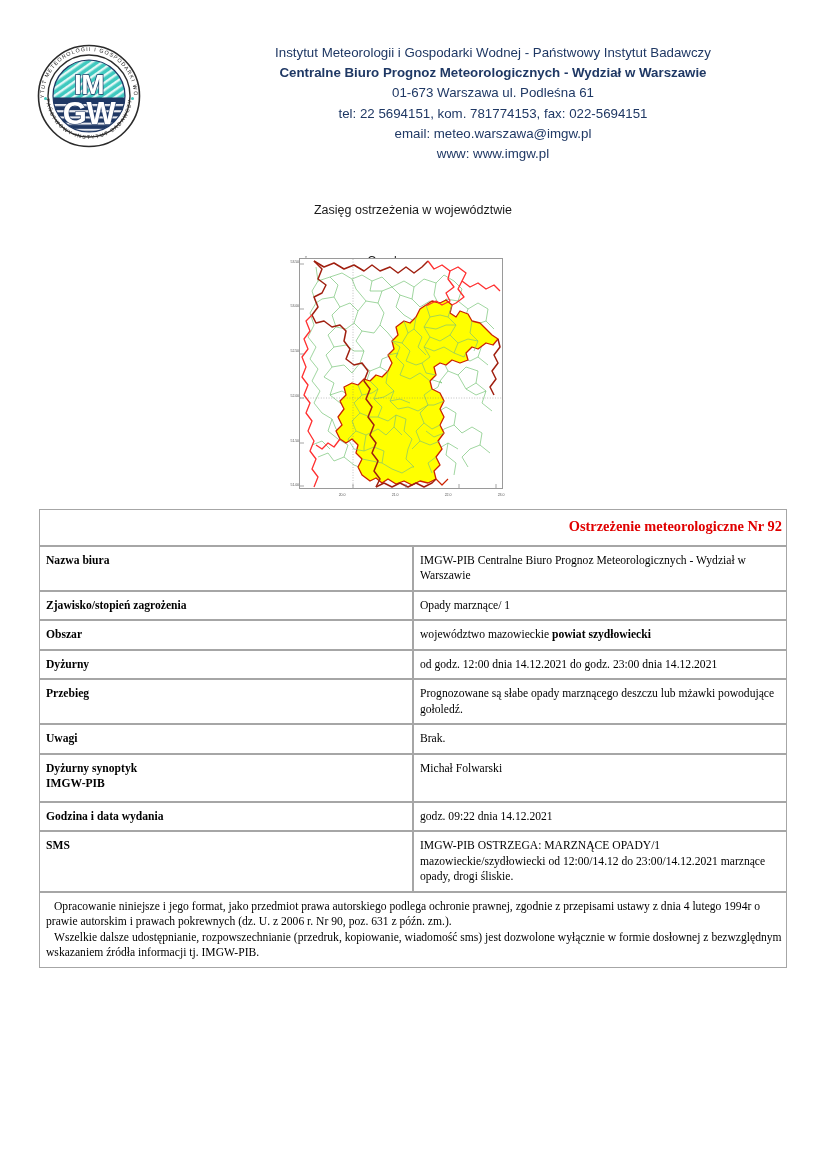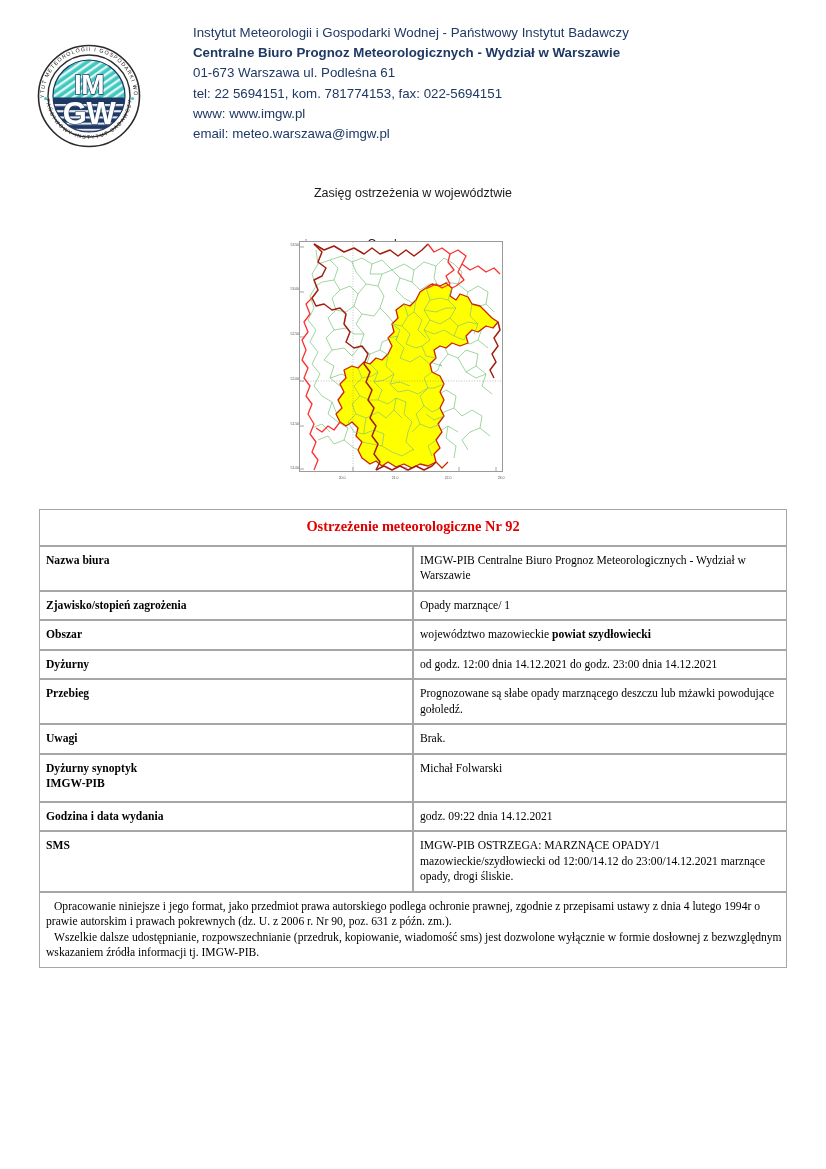--- a/index.html
+++ b/index.html
@@ -25,37 +25,37 @@
   .logo-wrap {
     position: absolute;
     left: 35px;
     top: 42px;
     width: 108px;
     height: 108px;
   }
   .header-text {
     position: absolute;
     right: 33px;
-    top: 23px;
+    top: 43px;
     width: 600px;
-    text-align: left;
+    text-align: center;
     font-family: "Liberation Sans", "DejaVu Sans", sans-serif;
     color: #1f3864;
     font-size: 13.3px;
     line-height: 20.2px;
   }
   .header-text .bold {
     font-weight: bold;
   }
 
   
   .map-section {
     position: absolute;
     left: 0;
-    top: 178px;
+    top: 195px;
     width: 826px;
   }
   .map-caption {
     text-align: center;
     font-family: "Liberation Sans", "DejaVu Sans", sans-serif;
     font-size: 12.5px;
     color: #1a1a1a;
     margin: 0;
     padding-top: 8px;
   }
@@ -108,21 +108,21 @@
     color: #000000;
     table-layout: fixed;
   }
   .doc-table td {
     border: 1.1px solid #a6a6a6;
     padding: 6px 1px 6px 6px;
     vertical-align: top;
     line-height: 15.5px;
   }
   .doc-table .title-cell {
-    text-align: center;
+    text-align: right;
     color: #e00000;
     font-weight: bold;
     font-size: 14.4px;
     padding: 9px 4px 10px 4px;
   }
   .doc-table .label-cell {
     width: 196px;
     font-weight: bold;
   }
   .doc-table .value-cell {
@@ -184,22 +184,22 @@
       <text x="54" y="52" text-anchor="middle" font-family="Liberation Sans, sans-serif" font-size="28" font-weight="bold" fill="#ffffff" stroke="#1f3864" stroke-width="1.4" paint-order="stroke" letter-spacing="-0.5">IM</text>
       <text x="54" y="82" text-anchor="middle" font-family="Liberation Sans, sans-serif" font-size="31" font-weight="bold" fill="#ffffff" stroke="#1f3864" stroke-width="1.2" paint-order="stroke" letter-spacing="-0.5">GW</text>
     </svg>
   </div>
 
   <div class="header-text">
     <div>Instytut Meteorologii i Gospodarki Wodnej - Państwowy Instytut Badawczy</div>
     <div class="bold">Centralne Biuro Prognoz Meteorologicznych - Wydział w Warszawie</div>
     <div>01-673 Warszawa ul. Podleśna 61</div>
     <div>tel: 22 5694151, kom. 781774153, fax: 022-5694151</div>
+    <div>email: meteo.warszawa@imgw.pl</div>
     <div>www: www.imgw.pl</div>
-    <div>email: meteo.warszawa@imgw.pl</div>
   </div>
 </div>
 
 <div class="map-section">
   <p class="map-caption">Zasięg ostrzeżenia w województwie</p>
   <p class="map-subcaption">Opady marznące</p>
 
   <div class="map-box">
 
     <div class="axis-label ylab" style="top:1px;right:202px;">Y</div>

